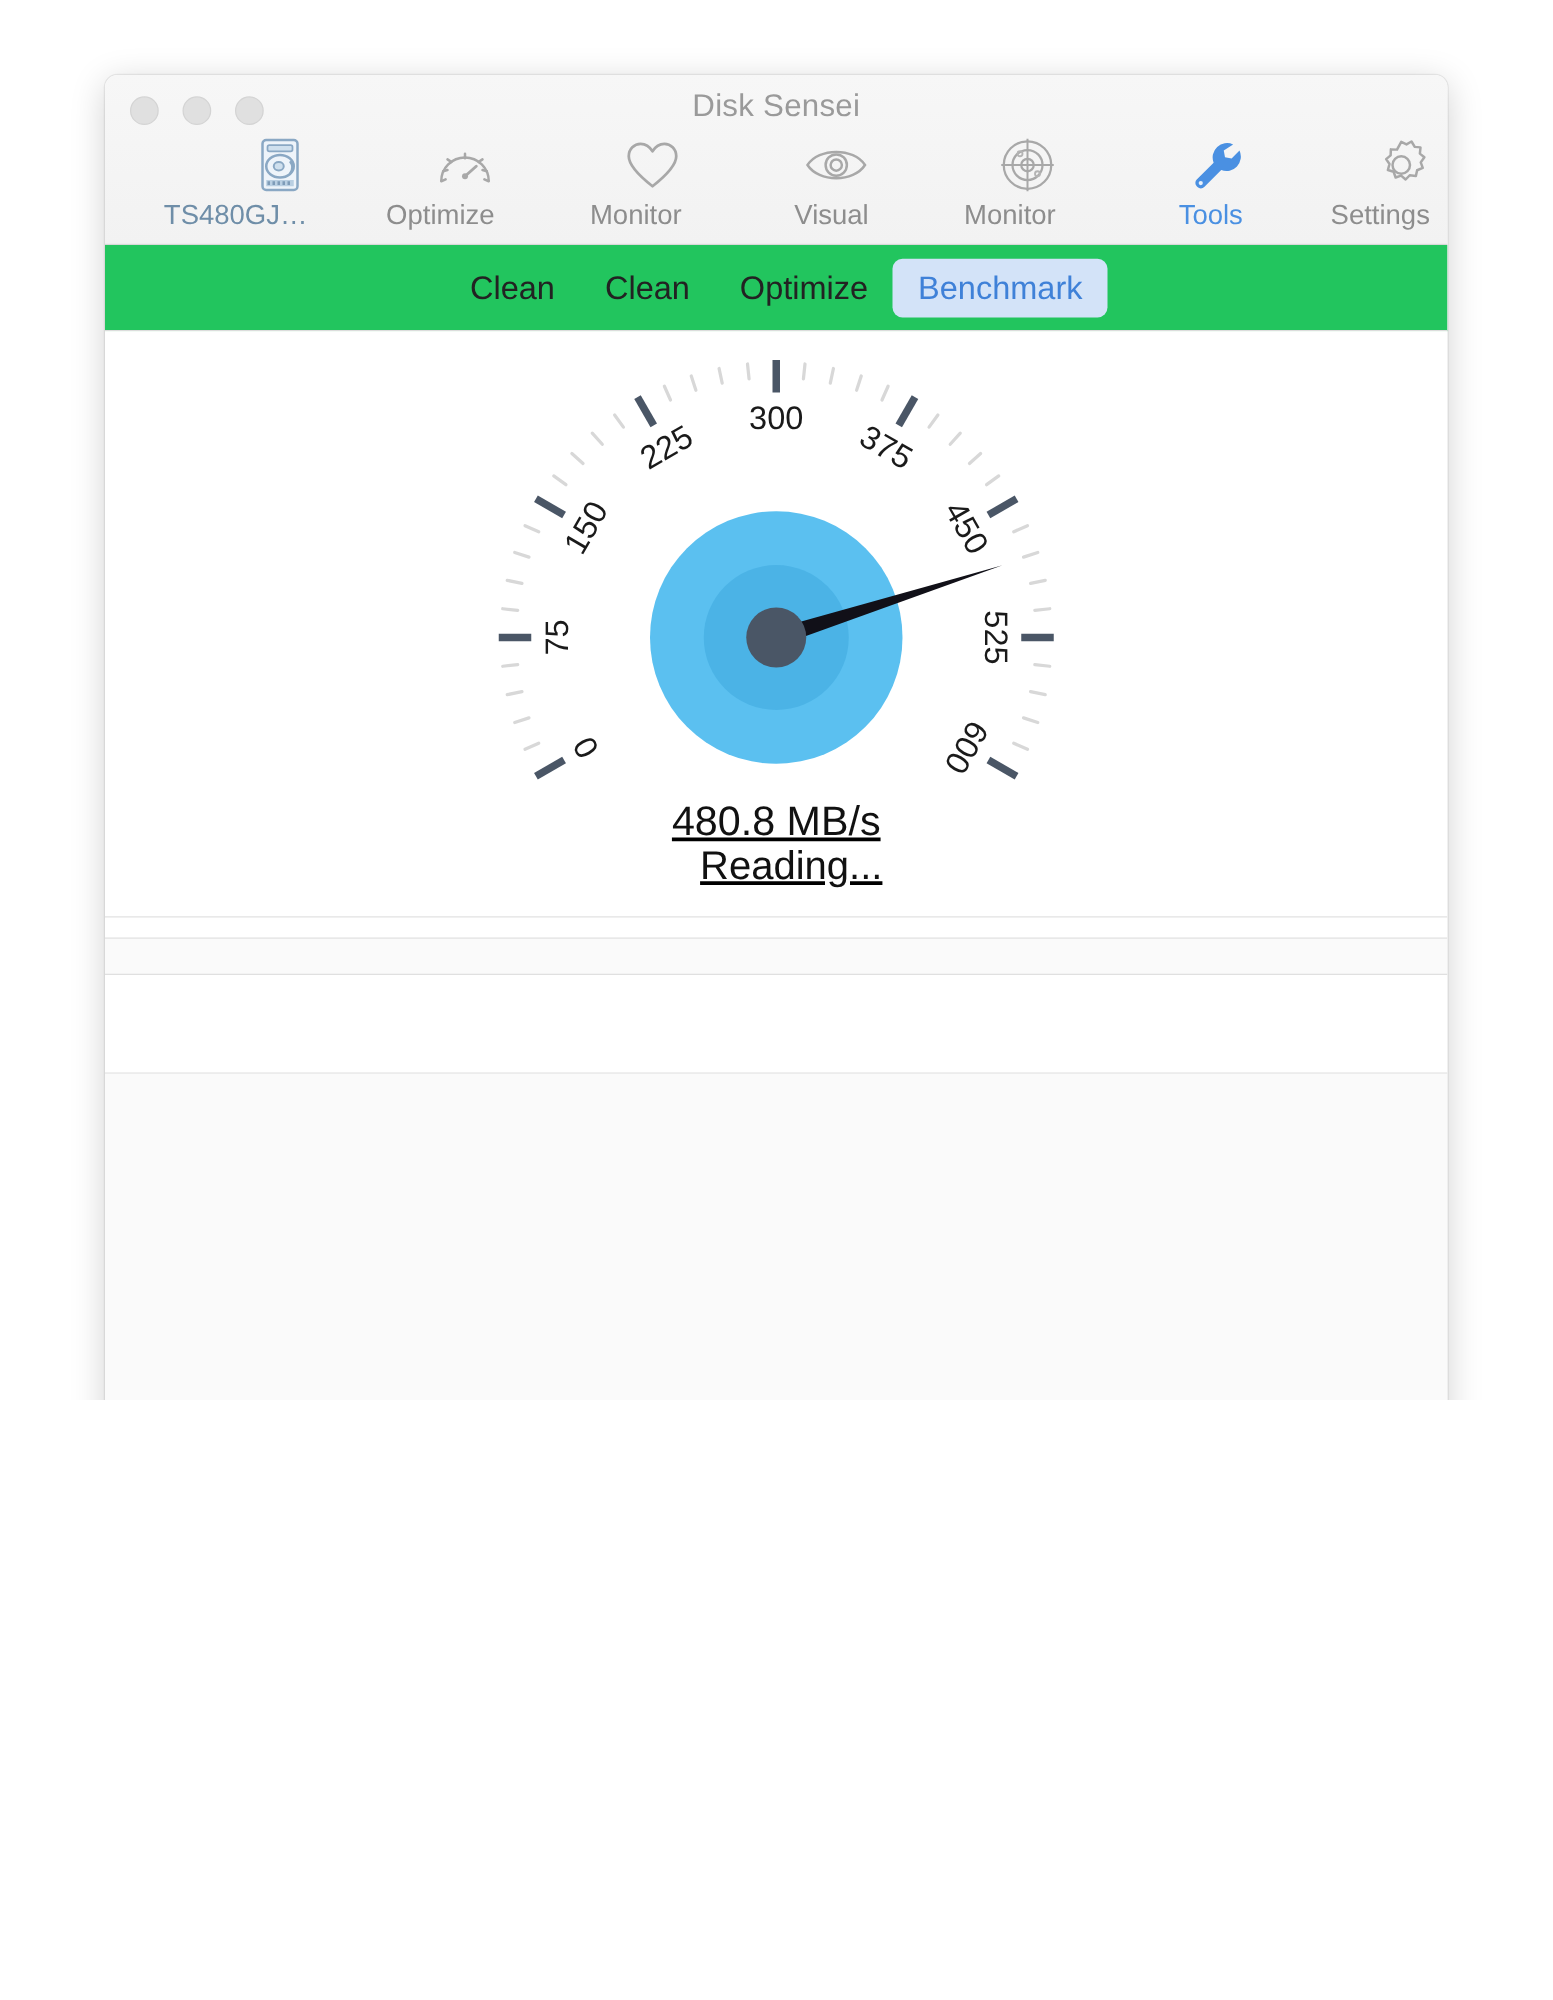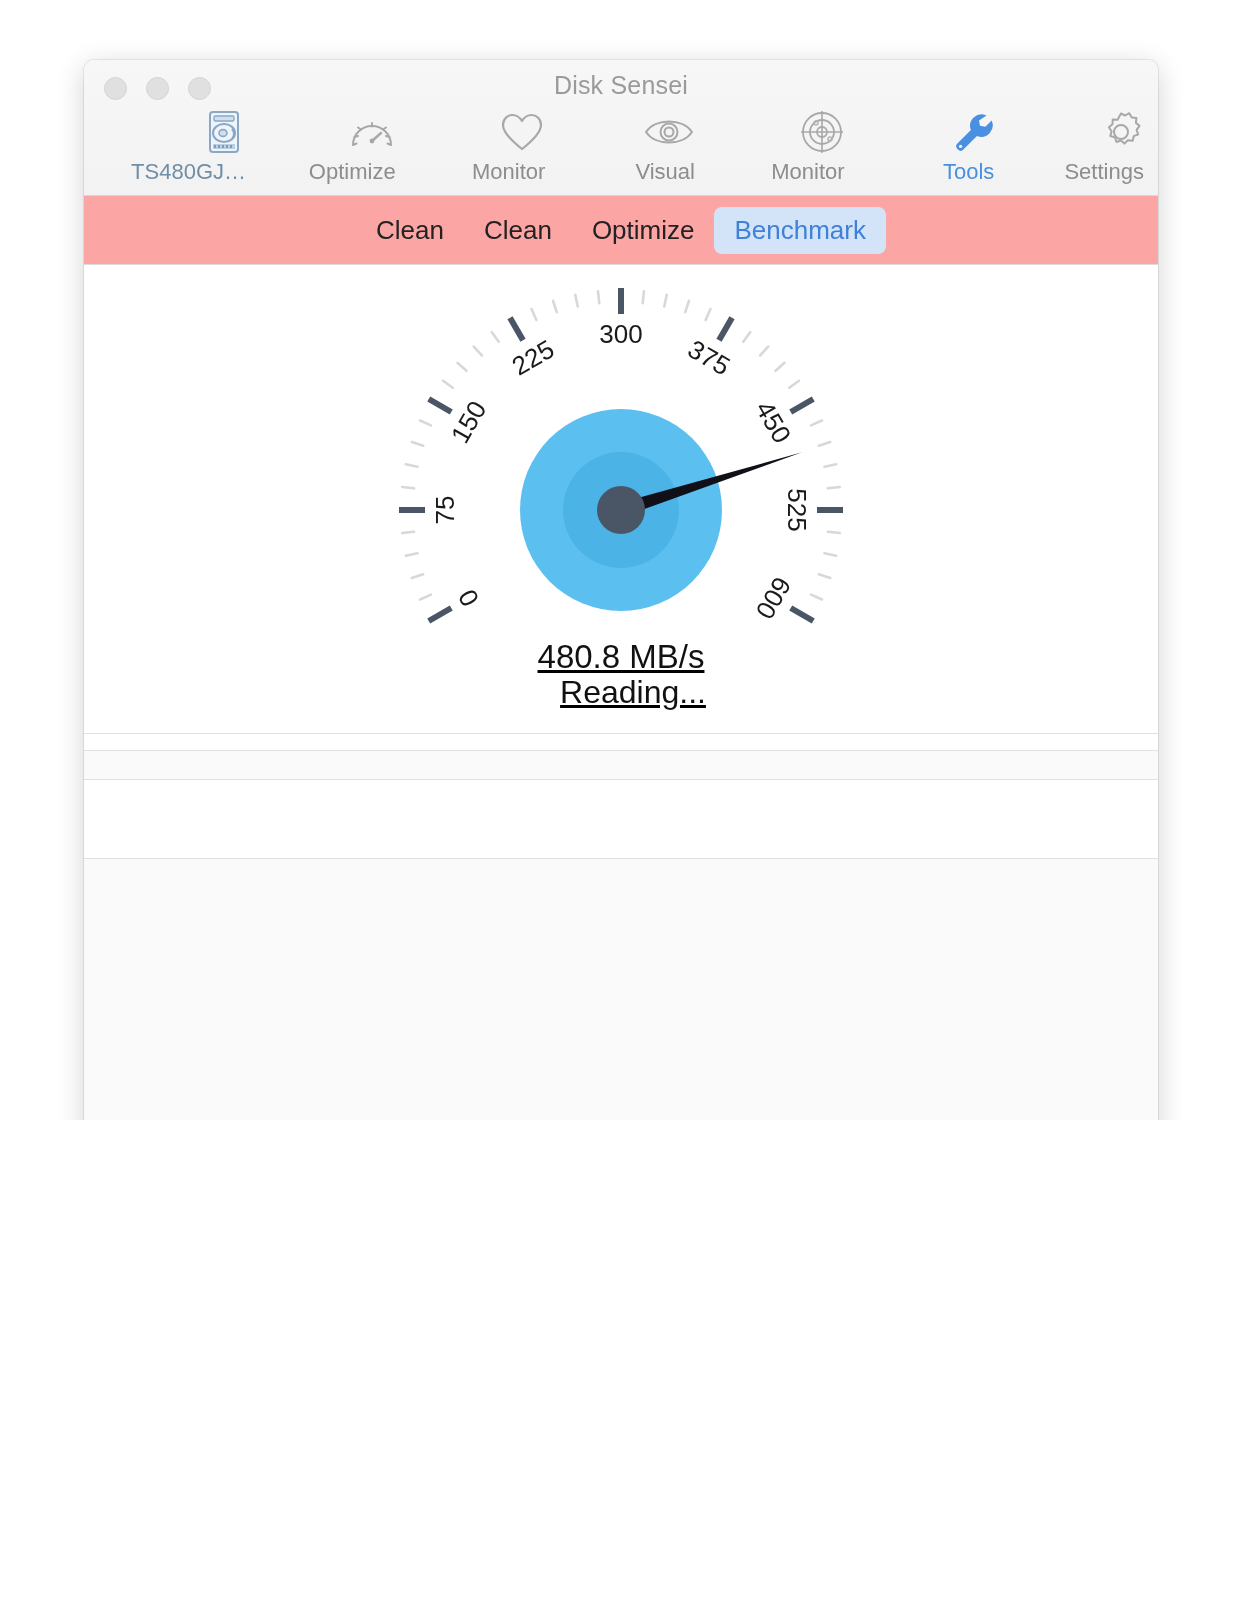--- a/index.html
+++ b/index.html
@@ -100,21 +100,21 @@
     color: #8d8d8d;
     white-space: nowrap;
   }
   .tb-item.is-active .tb-label { color: #4a90e2; }
   .tb-item.is-device .tb-label { color: #6f8ea8; }
 
   
   .tabrow {
     height: 68px;
     flex: none;
-    background: #fca5a5;
+    background: #22c55e;
     border-bottom: 1px solid #dcdcdc;
     display: flex;
     align-items: center;
     justify-content: center;
   }
   .tab {
     font-size: 26px;
     color: #222222;
     padding: 8px 20px;
     border-radius: 8px;

